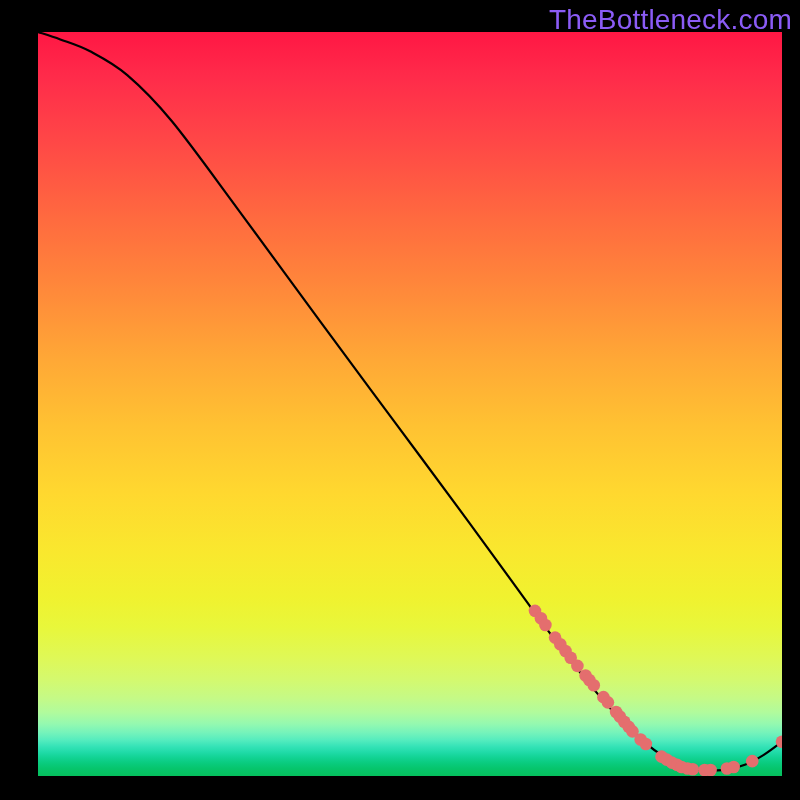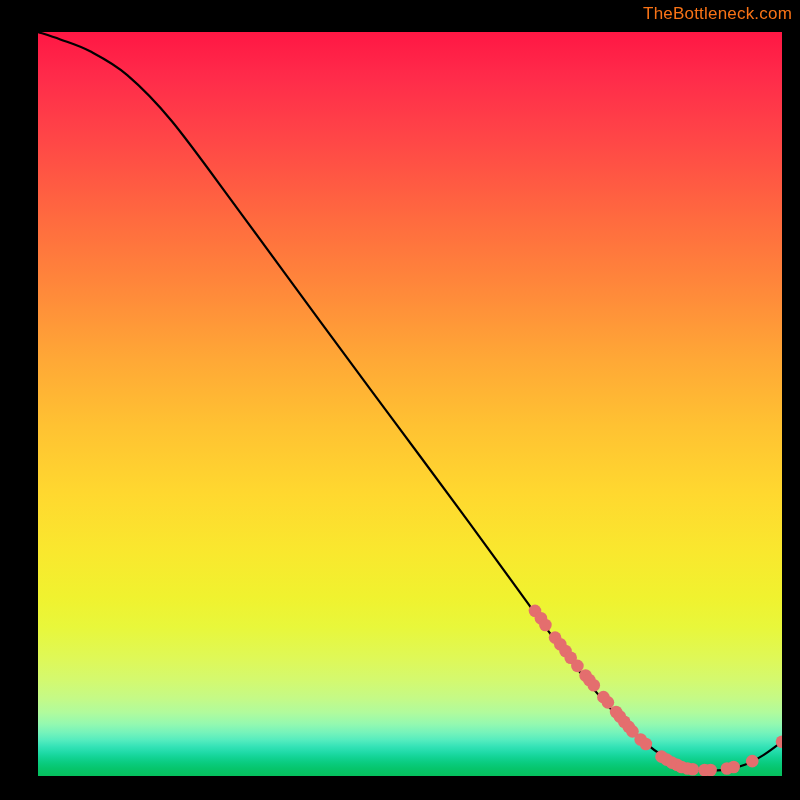--- a/index.html
+++ b/index.html
@@ -3,22 +3,22 @@
 <meta charset="utf-8">
 <style>
   * { margin: 0; padding: 0; box-sizing: border-box; }
   html, body { width: 800px; height: 800px; background: #000; overflow: hidden; }
   .wrap { position: relative; width: 800px; height: 800px; background: #000; }
   .attribution {
     position: absolute;
     top: 4px;
     right: 8px;
     font-family: Arial, Helvetica, sans-serif;
-    font-size: 17px;
-    color: #f97316;
+    font-size: 28px;
+    color: #8b5cf6;
     font-weight: 400;
     letter-spacing: 0.2px;
   }
   .plot {
     position: absolute;
     left: 38px;
     top: 32px;
     width: 744px;
     height: 744px;
   }

